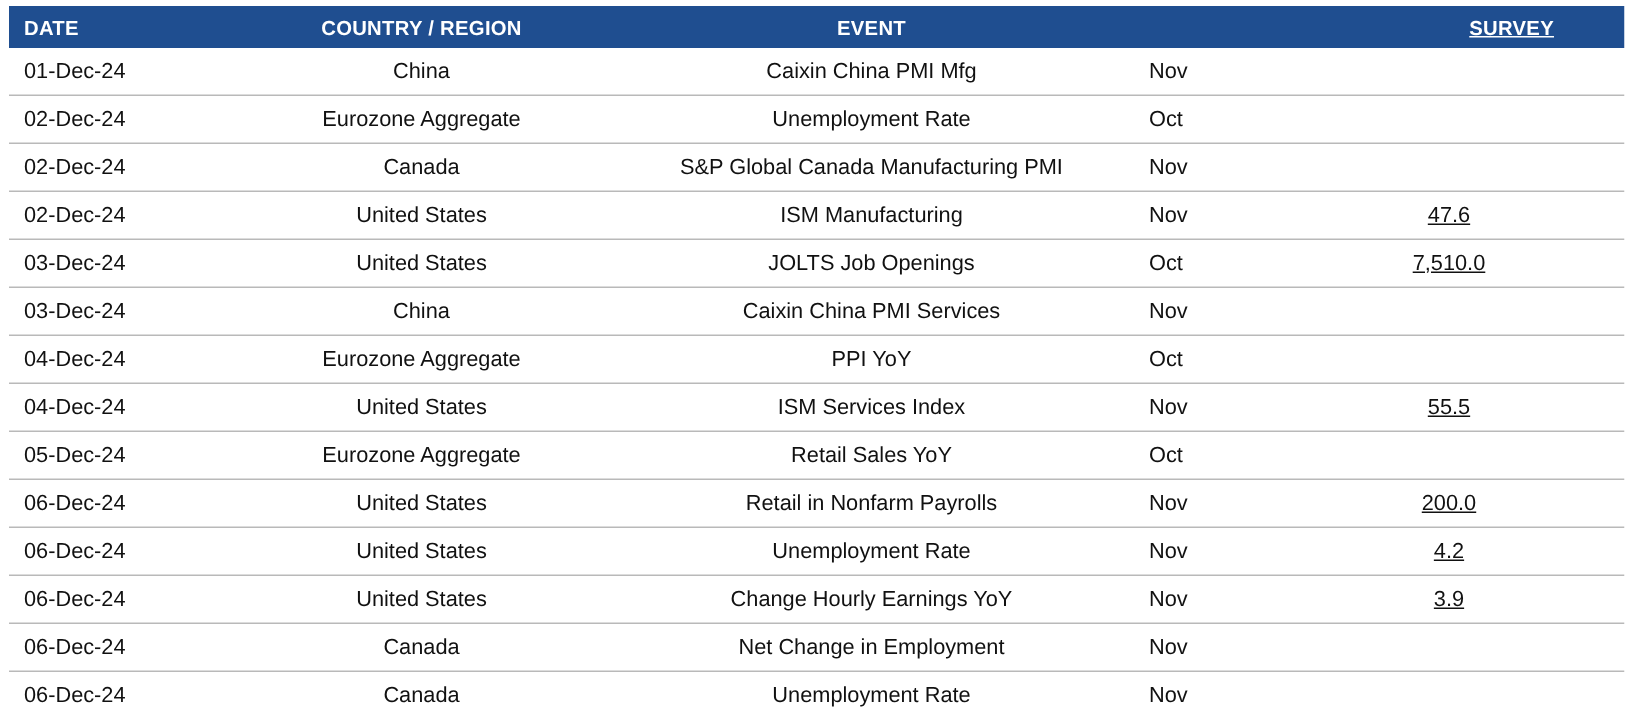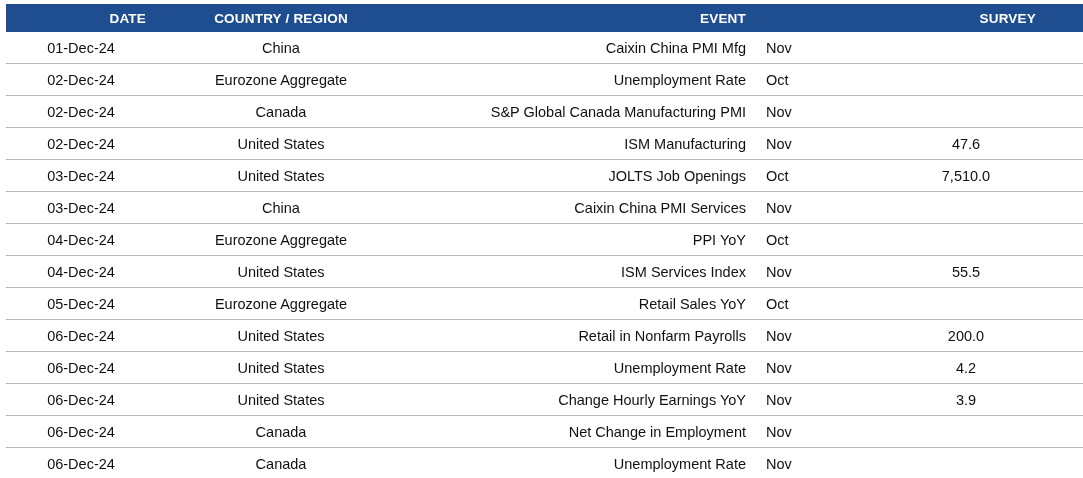--- a/index.html
+++ b/index.html
@@ -43,32 +43,32 @@
     padding: 0 10px;
     border-bottom: 1px solid #b9b9b9;
     vertical-align: middle;
     white-space: nowrap;
     overflow: hidden;
     text-overflow: ellipsis;
   }
   table.econ-table tbody tr:last-child td {
     border-bottom: 2px solid #7a7a7a;
   }
-  .col-date    { width: 130px; text-align: center; }
+  .col-date    { width: 130px; }
   .col-country { width: 230px; text-align: center; }
-  .col-event   { width: 330px; text-align: right; margin-top: 40px; }
+  .col-event   { width: 330px; text-align: center; margin-top: 40px; }
   .col-period  { width: 110px; text-align: left; }
-  .col-survey  { width: 140px; text-align: right; }
+  .col-survey  { width: 140px; text-align: right; text-decoration: underline; }
   .col-prior   { width: 131px; text-align: right; }
 
   thead th.col-survey { text-align: right; padding-right: 22px; }
   thead th.col-prior  { text-align: right; padding-right: 24px; }
   tbody td.col-survey { text-align: center; padding-right: 22px; }
   tbody td.col-prior  { text-align: right; padding-right: 24px; }
-  thead th.col-date   { text-align: right; }
+  thead th.col-date   { text-align: left; }
 </style>
 </head>
 <body>
 
 <div class="page">
   <table class="econ-table">
     <thead>
       <tr>
         <th class="col-date">DATE</th>
         <th class="col-country">COUNTRY / REGION</th>

